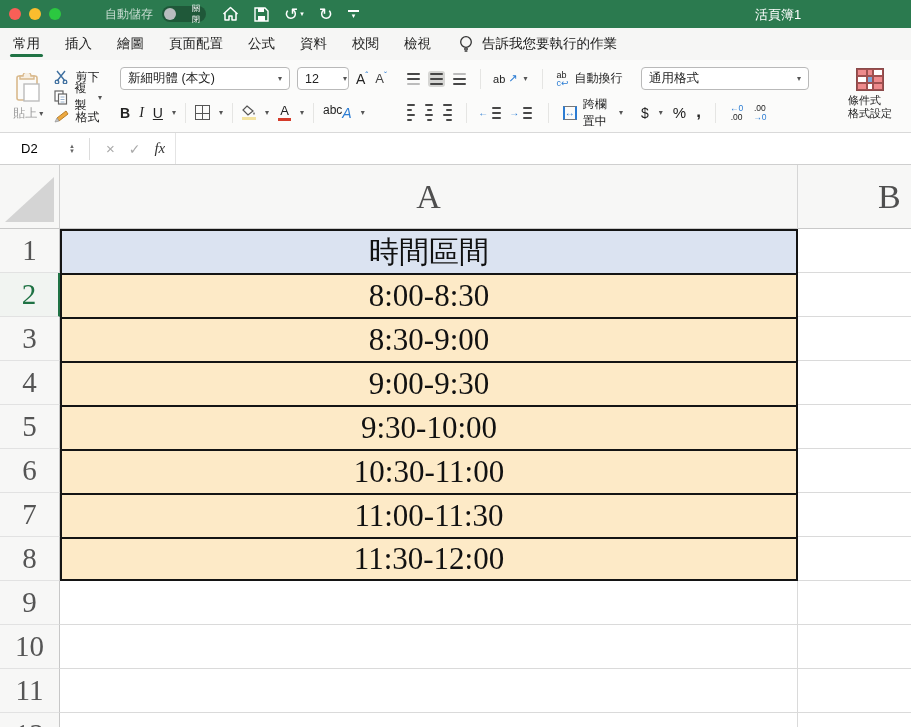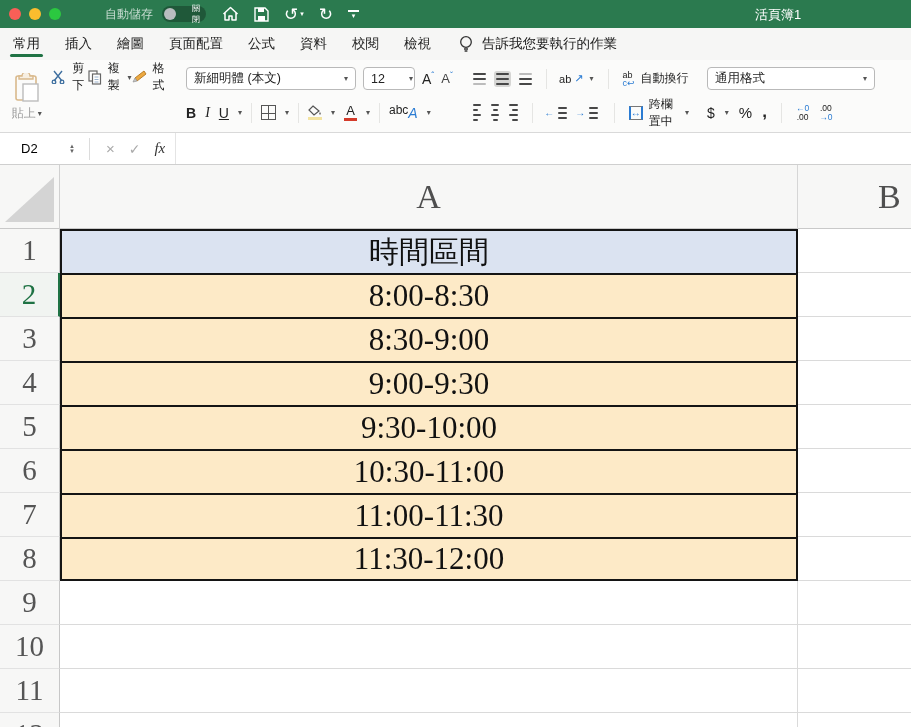--- a/index.html
+++ b/index.html
@@ -38,21 +38,21 @@
   
   .ribbon { height:73px; background:#fbfbfa; border-bottom:1px solid #d9d9d9;
     display:flex; align-items:stretch; padding:5px 0 3px 8px; font-size:12px; color:#222; }
   .rdiv { width:1px; background:#e2e2e0; margin:3px 9px; }
   .grp { display:flex; }
   .col { display:flex; flex-direction:column; }
 
   
   .paste { display:flex; flex-direction:column; align-items:center; justify-content:center; width:46px; }
   .paste-label { color:#9b9b9b; font-size:12px; display:flex; align-items:center; gap:2px; margin-top:2px; }
-  .cc-rows { display:flex; flex-direction:row; justify-content:space-between; padding:2px 0; margin-left:6px; }
+  .cc-rows { display:flex; flex-direction:column; justify-content:space-between; padding:2px 0; margin-left:6px; }
   .cc-row { display:flex; align-items:center; gap:6px; height:20px; }
   .chev { font-size:8px; color:#555; }
 
   
   .combo { background:#fff; border:1px solid #b9b9b9; border-radius:4px; height:23px;
     display:flex; align-items:center; padding:0 7px; font-size:12.5px;gap:24px; }
   .combo .chev { margin-left:auto; }
   .row1 { display:flex; align-items:center; gap:7px; height:27px; }
   .row2 { display:flex; align-items:center; gap:9px; height:27px; margin-top:7px; }
   .fontname { width:170px; }

